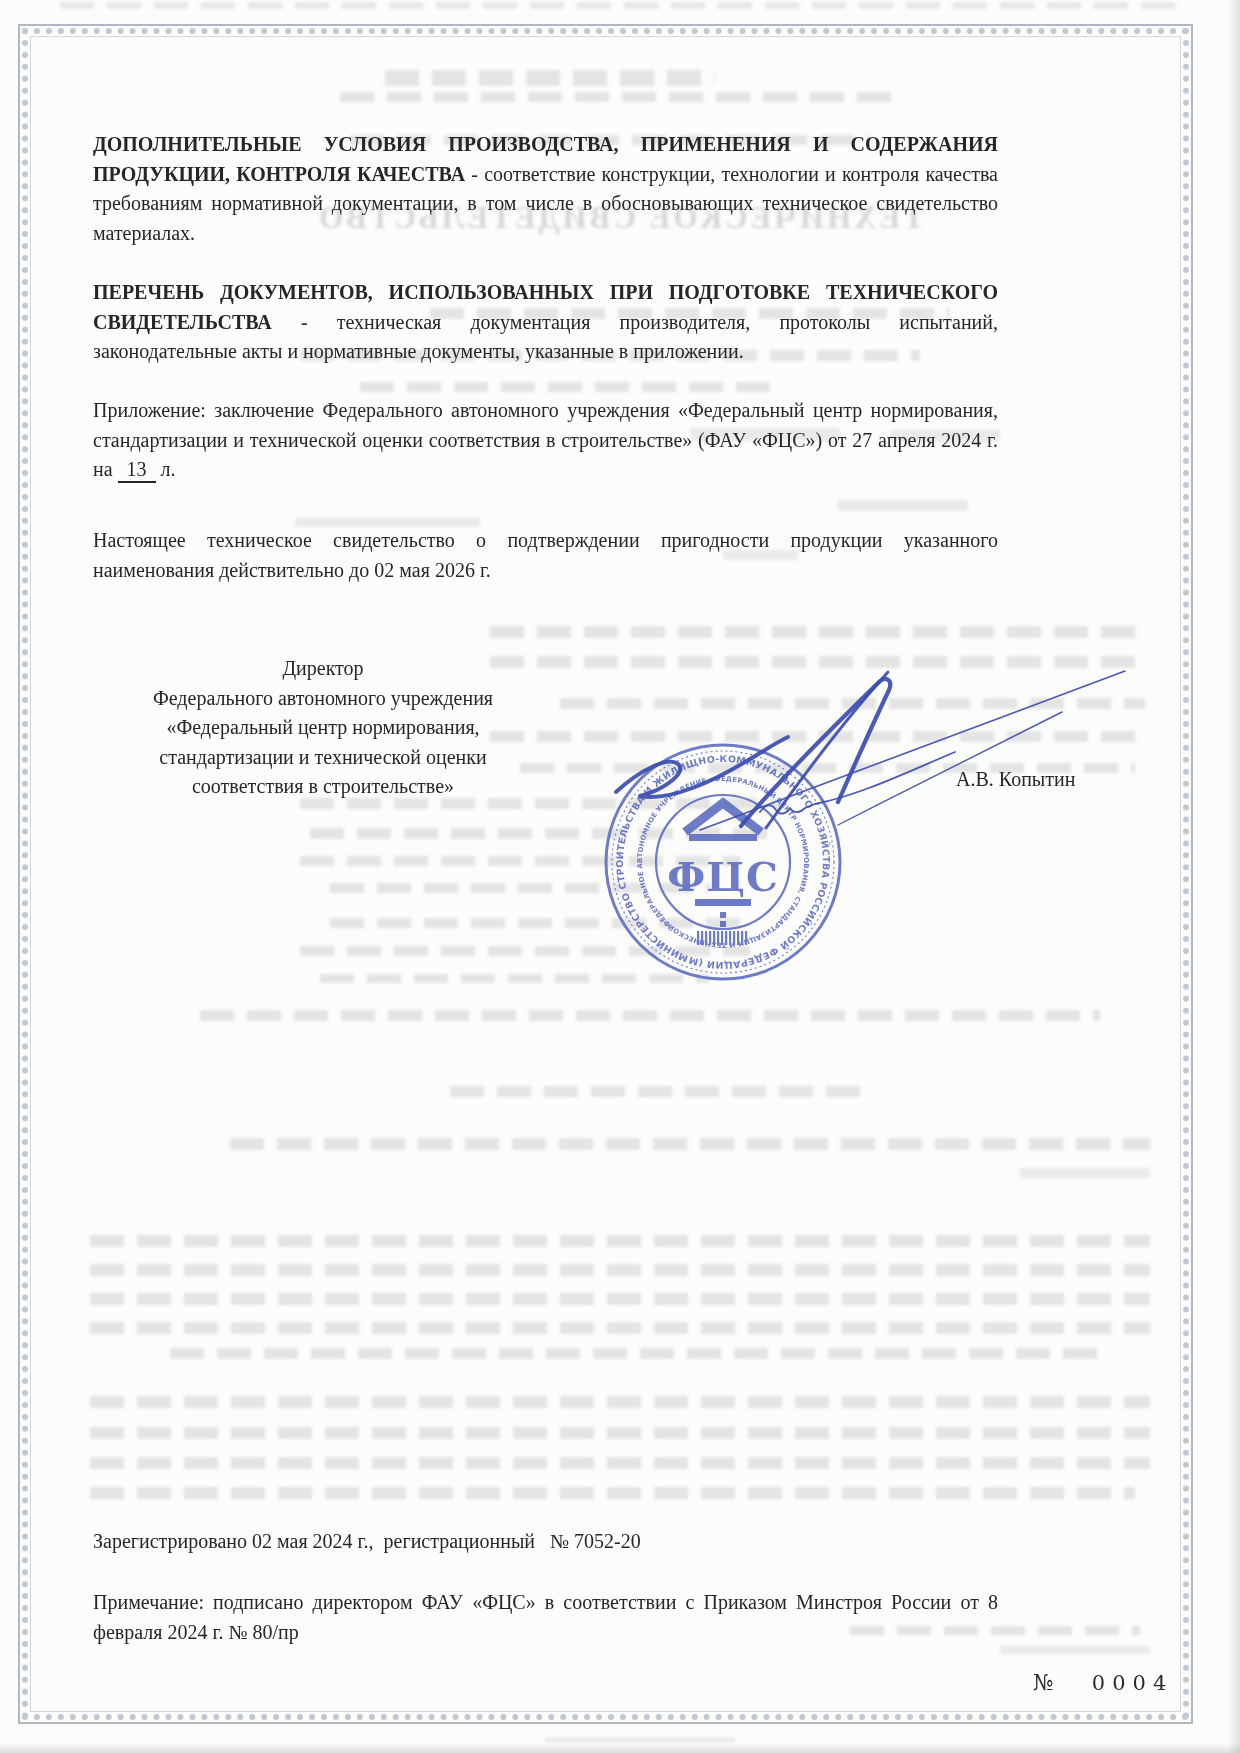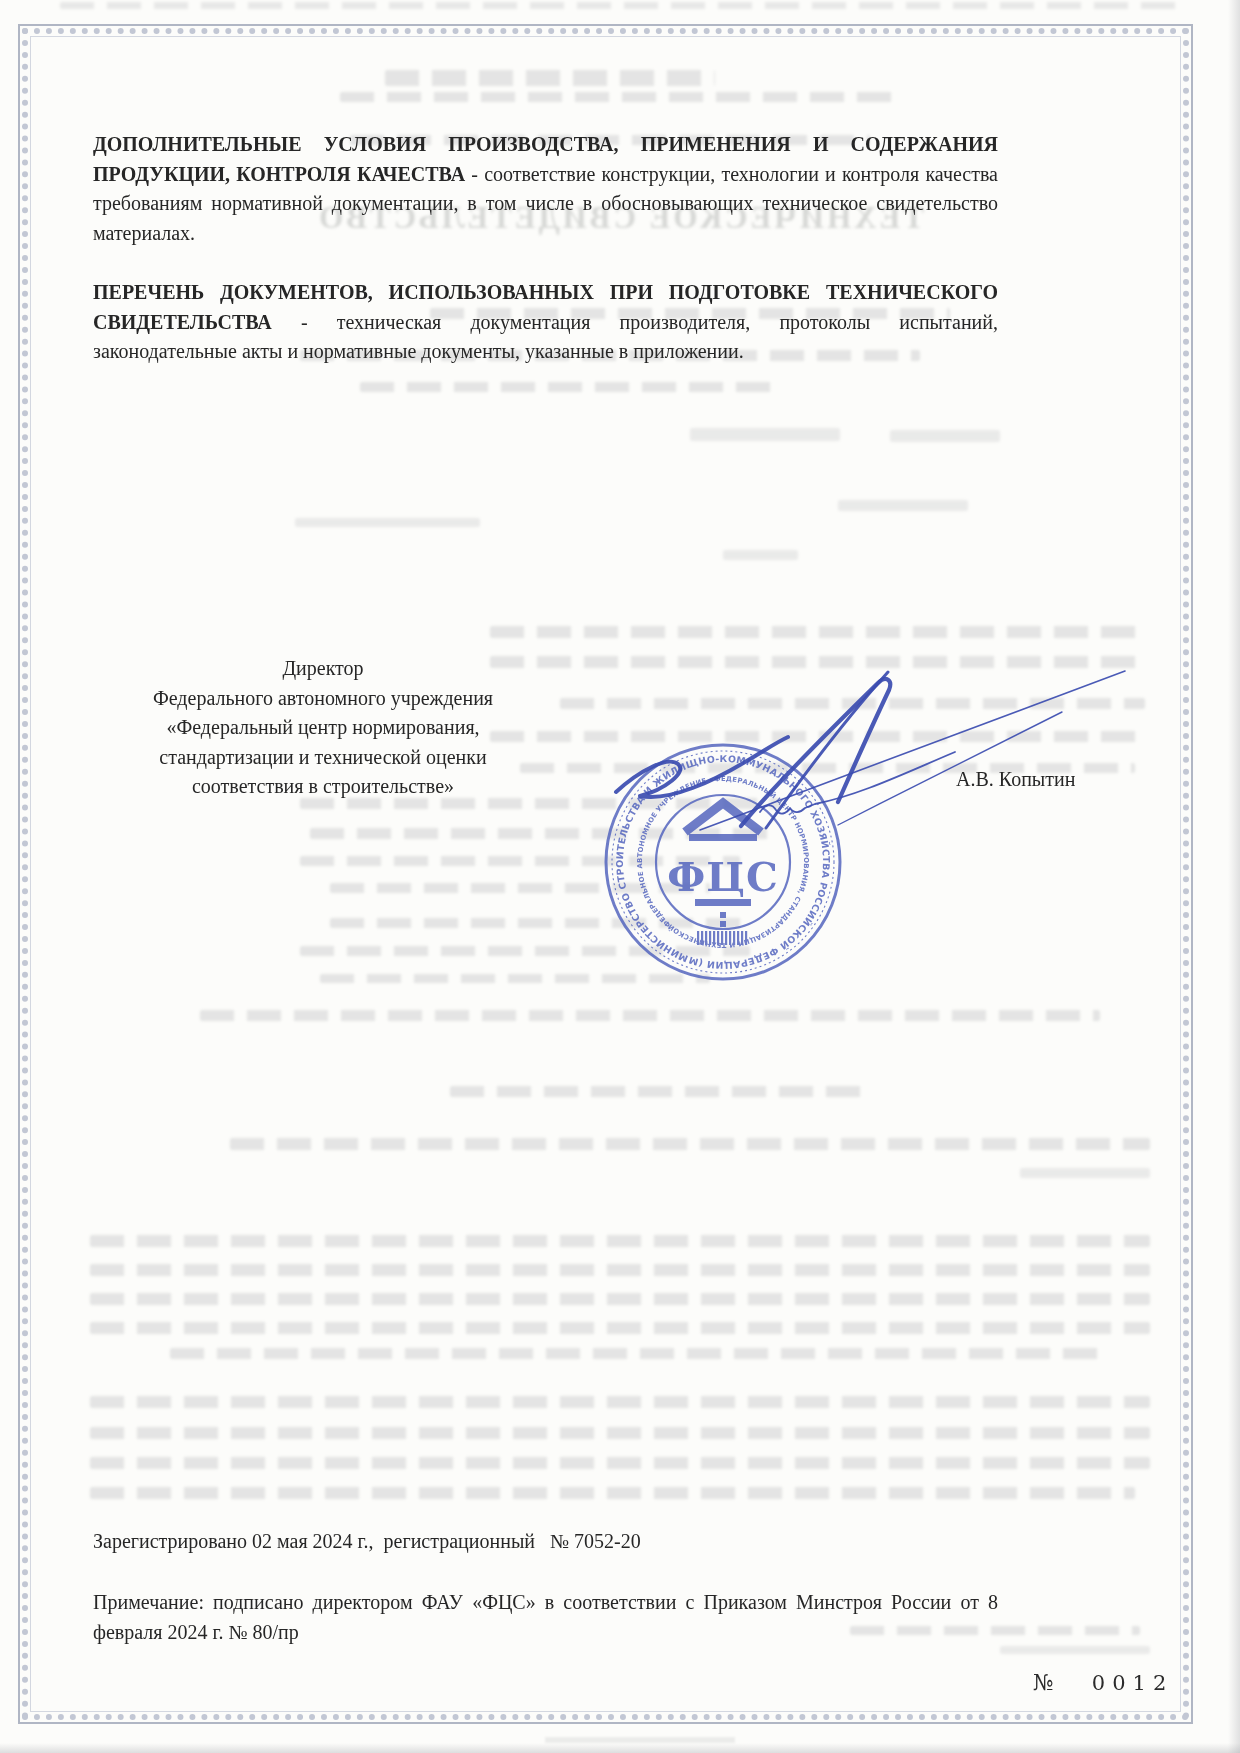--- a/index.html
+++ b/index.html
@@ -131,21 +131,23 @@
 
   <div class="frame">
     <div class="lace"></div>
     <div class="innerline"></div>
   </div>
 
   <p class="para" style="top:258px"><span class="lead">ПЕРЕЧЕНЬ ДОКУМЕНТОВ, ИСПОЛЬЗОВАННЫХ ПРИ ПОДГОТОВКЕ ТЕХНИЧЕСКОГО СВИДЕТЕЛЬСТВА</span><span> - техническая документация производителя, протоколы испытаний, законодательные акты и нормативные документы, указанные в приложении.</span></p>
 
   <p class="para" style="top:110px"><span class="lead">ДОПОЛНИТЕЛЬНЫЕ УСЛОВИЯ ПРОИЗВОДСТВА, ПРИМЕНЕНИЯ И СОДЕРЖАНИЯ ПРОДУКЦИИ, КОНТРОЛЯ КАЧЕСТВА</span><span> - соответствие конструкции, технологии и контроля качества требованиям нормативной документации, в том числе в обосновывающих техническое свидетельство материалах.</span></p>
 
+  <p class="para" style="top:376px"><span>Приложение: заключение Федерального автономного учреждения «Федеральный центр нормирования, стандартизации и технической оценки соответствия  в строительстве» (ФАУ «ФЦС») от 27 апреля 2024 г. на </span><span class="u">13</span><span> л.</span></p>
 
+  <p class="para" style="top:506px">Настоящее техническое свидетельство о подтверждении пригодности продукции указанного наименования действительно до 02 мая 2026 г.</p>
 
   <div class="signatory">Директор
 Федерального автономного учреждения
 «Федеральный центр нормирования,
 стандартизации и технической оценки
 соответствия в строительстве»</div>
   <div class="sig-name">А.В. Копытин</div>
 
   <svg class="stamp" viewBox="0 0 244 244" aria-hidden="true">
     <defs>
@@ -178,15 +180,15 @@
     <path d="M211,198 C245,150 290,90 333,42" stroke-width="3"></path>
     <path d="M145,200 L570,41" stroke-width="1.6"></path>
     <path d="M283,195 C365,153 455,108 507,82" stroke-width="1.4"></path>
     <path d="M205,182 c5,-8 12,-9 16,-2 c4,6 10,4 14,-2 c4,6 10,5 15,0 l10,-4 C305,165 350,143 400,122" stroke-width="1.8"></path>
     <path d="M61,162 C85,140 113,126 123,134 C133,142 109,160 85,166 C115,172 160,150 190,132 C212,119 222,112 233,107" stroke-width="4"></path>
   </svg>
 
   <div class="reg-line">Зарегистрировано 02 мая 2024 г.,  регистрационный   № 7052-20</div>
   <p class="note-line">Примечание: подписано директором ФАУ «ФЦС» в соответствии с Приказом Минстроя России от 8 февраля 2024 г. № 80/пр</p>
 
-  <div class="doc-number"><span>№</span><span class="digits">0012</span></div>
+  <div class="doc-number"><span>№</span><span class="digits">0004</span></div>
 
 </div>
 
 </body></html>

